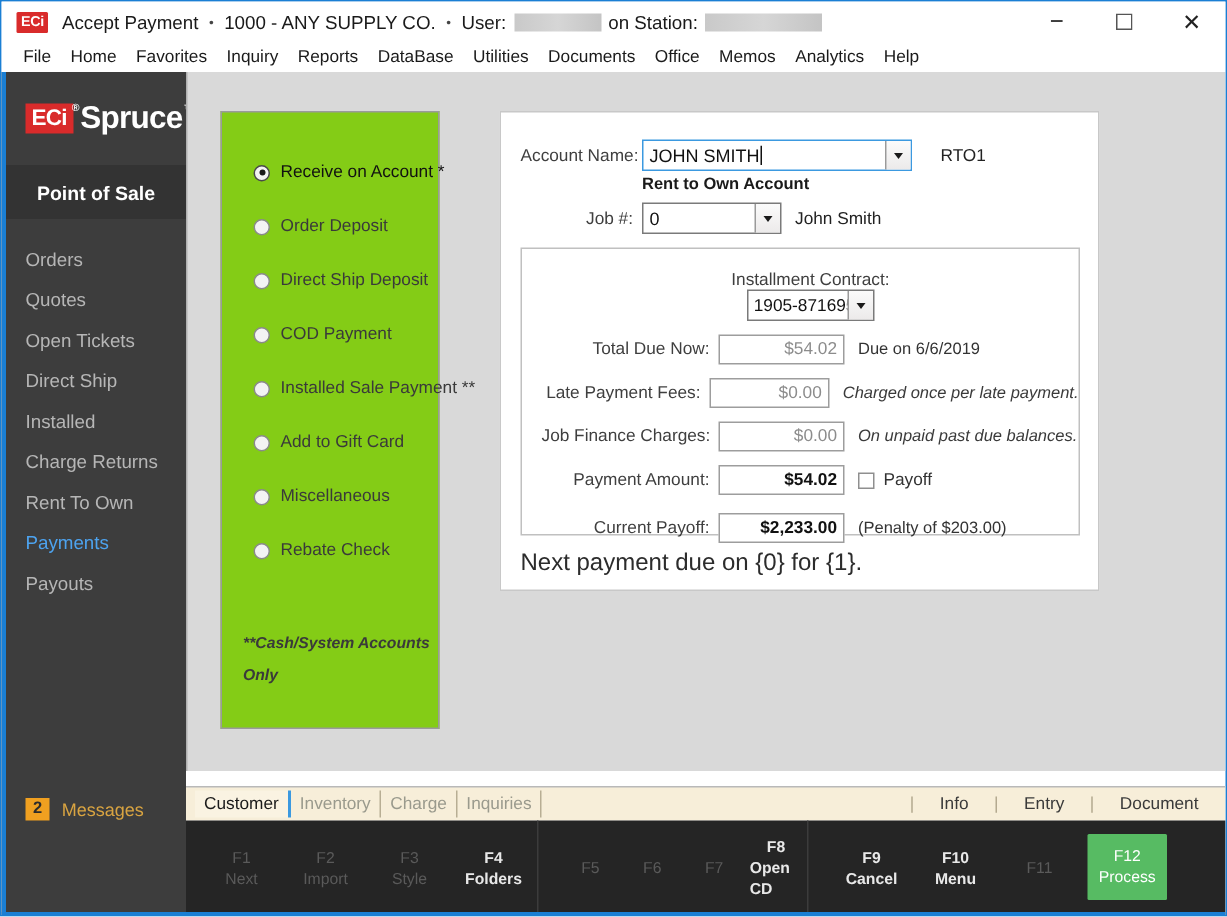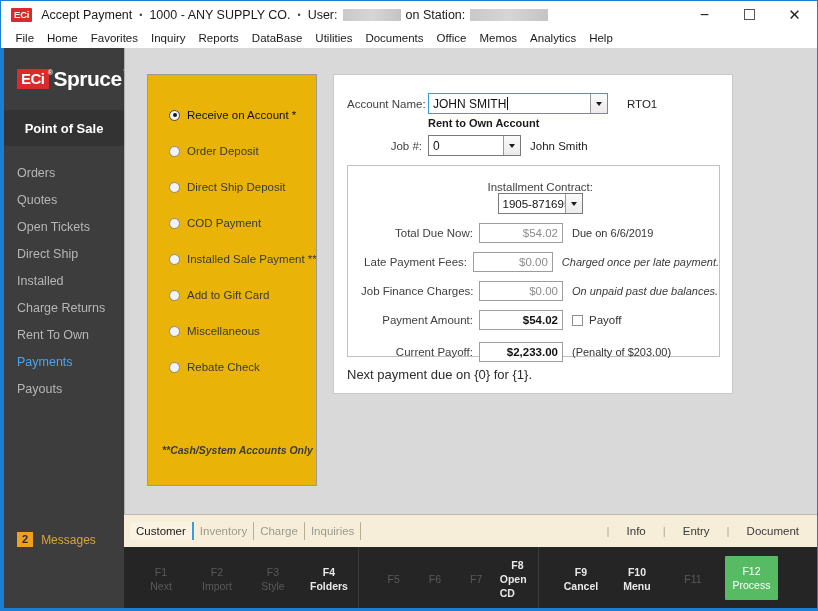--- a/index.html
+++ b/index.html
@@ -126,22 +126,22 @@
   
   .content {
     position: absolute; left: 123px; top: 47px; right: 0; bottom: 96px;
     background: #d9d9d9;
     border-left: 1px solid #b0b0b0;
   }
 
   
   .radio-panel {
     position: absolute; left: 22px; top: 26px;
-    width: 170px; height: 412px;
-    background: #eab308;
+    width: 146px; height: 412px;
+    background: #84cc16;
     border: 1px solid #9a9a9a;
   }
   .radio-row {
     display: flex; align-items: center;
     height: 18px; margin-left: 21px;
     font-size: 11.5px; color: #3a3a3a;
   }
   .radio-row.first { margin-top: 31px; }
   .radio-row + .radio-row { margin-top: 18px; }
   .radio-dot {
@@ -264,26 +264,26 @@
     margin-left: 9px; display: flex; align-items: center; gap: 6px;
   }
   .chk {
     width: 11px; height: 11px;
     border: 1px solid #8f8f8f; background: #ffffff;
   }
   .payoff-lbl { font-size: 11.5px; color: #333; }
 
   .next-payment {
     position: absolute; left: 13px; top: 292px;
-    font-size: 13px; color: #2c2c2c;
+    font-size: 16px; color: #2c2c2c;
   }
 
   
   .tabstrip {
-    position: absolute; left: 123px; right: 0; bottom: 63px; height: 33px;
+    position: absolute; left: 123px; right: 0; bottom: 63px; height: 23px;
     background: #f7eed9;
     border-top: 1px solid #b9b9b9;
     display: flex; align-items: center;
     font-size: 11.5px;
   }
   .tab-left { display: flex; align-items: center; padding-left: 6px; }
   .tab-item {
     padding: 3px 6px 3px 6px;
     color: #9a9a8d;
     border-right: 1px solid #b8ae94;

